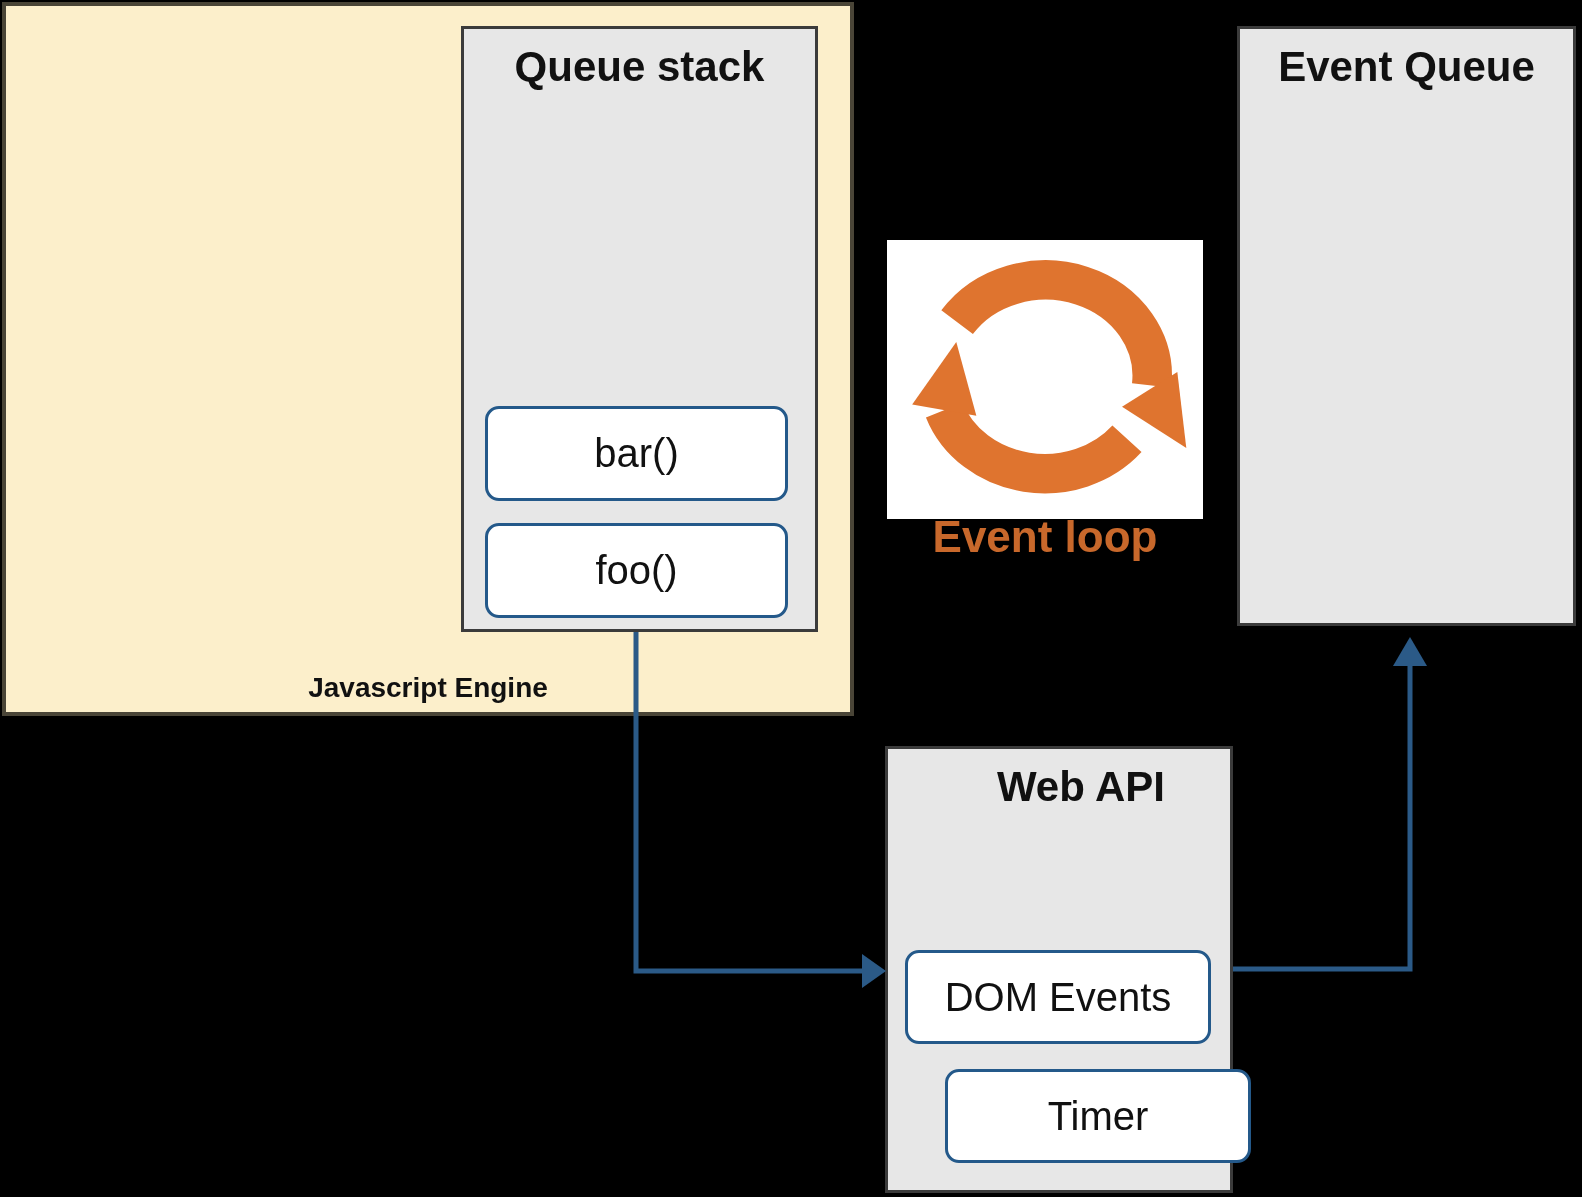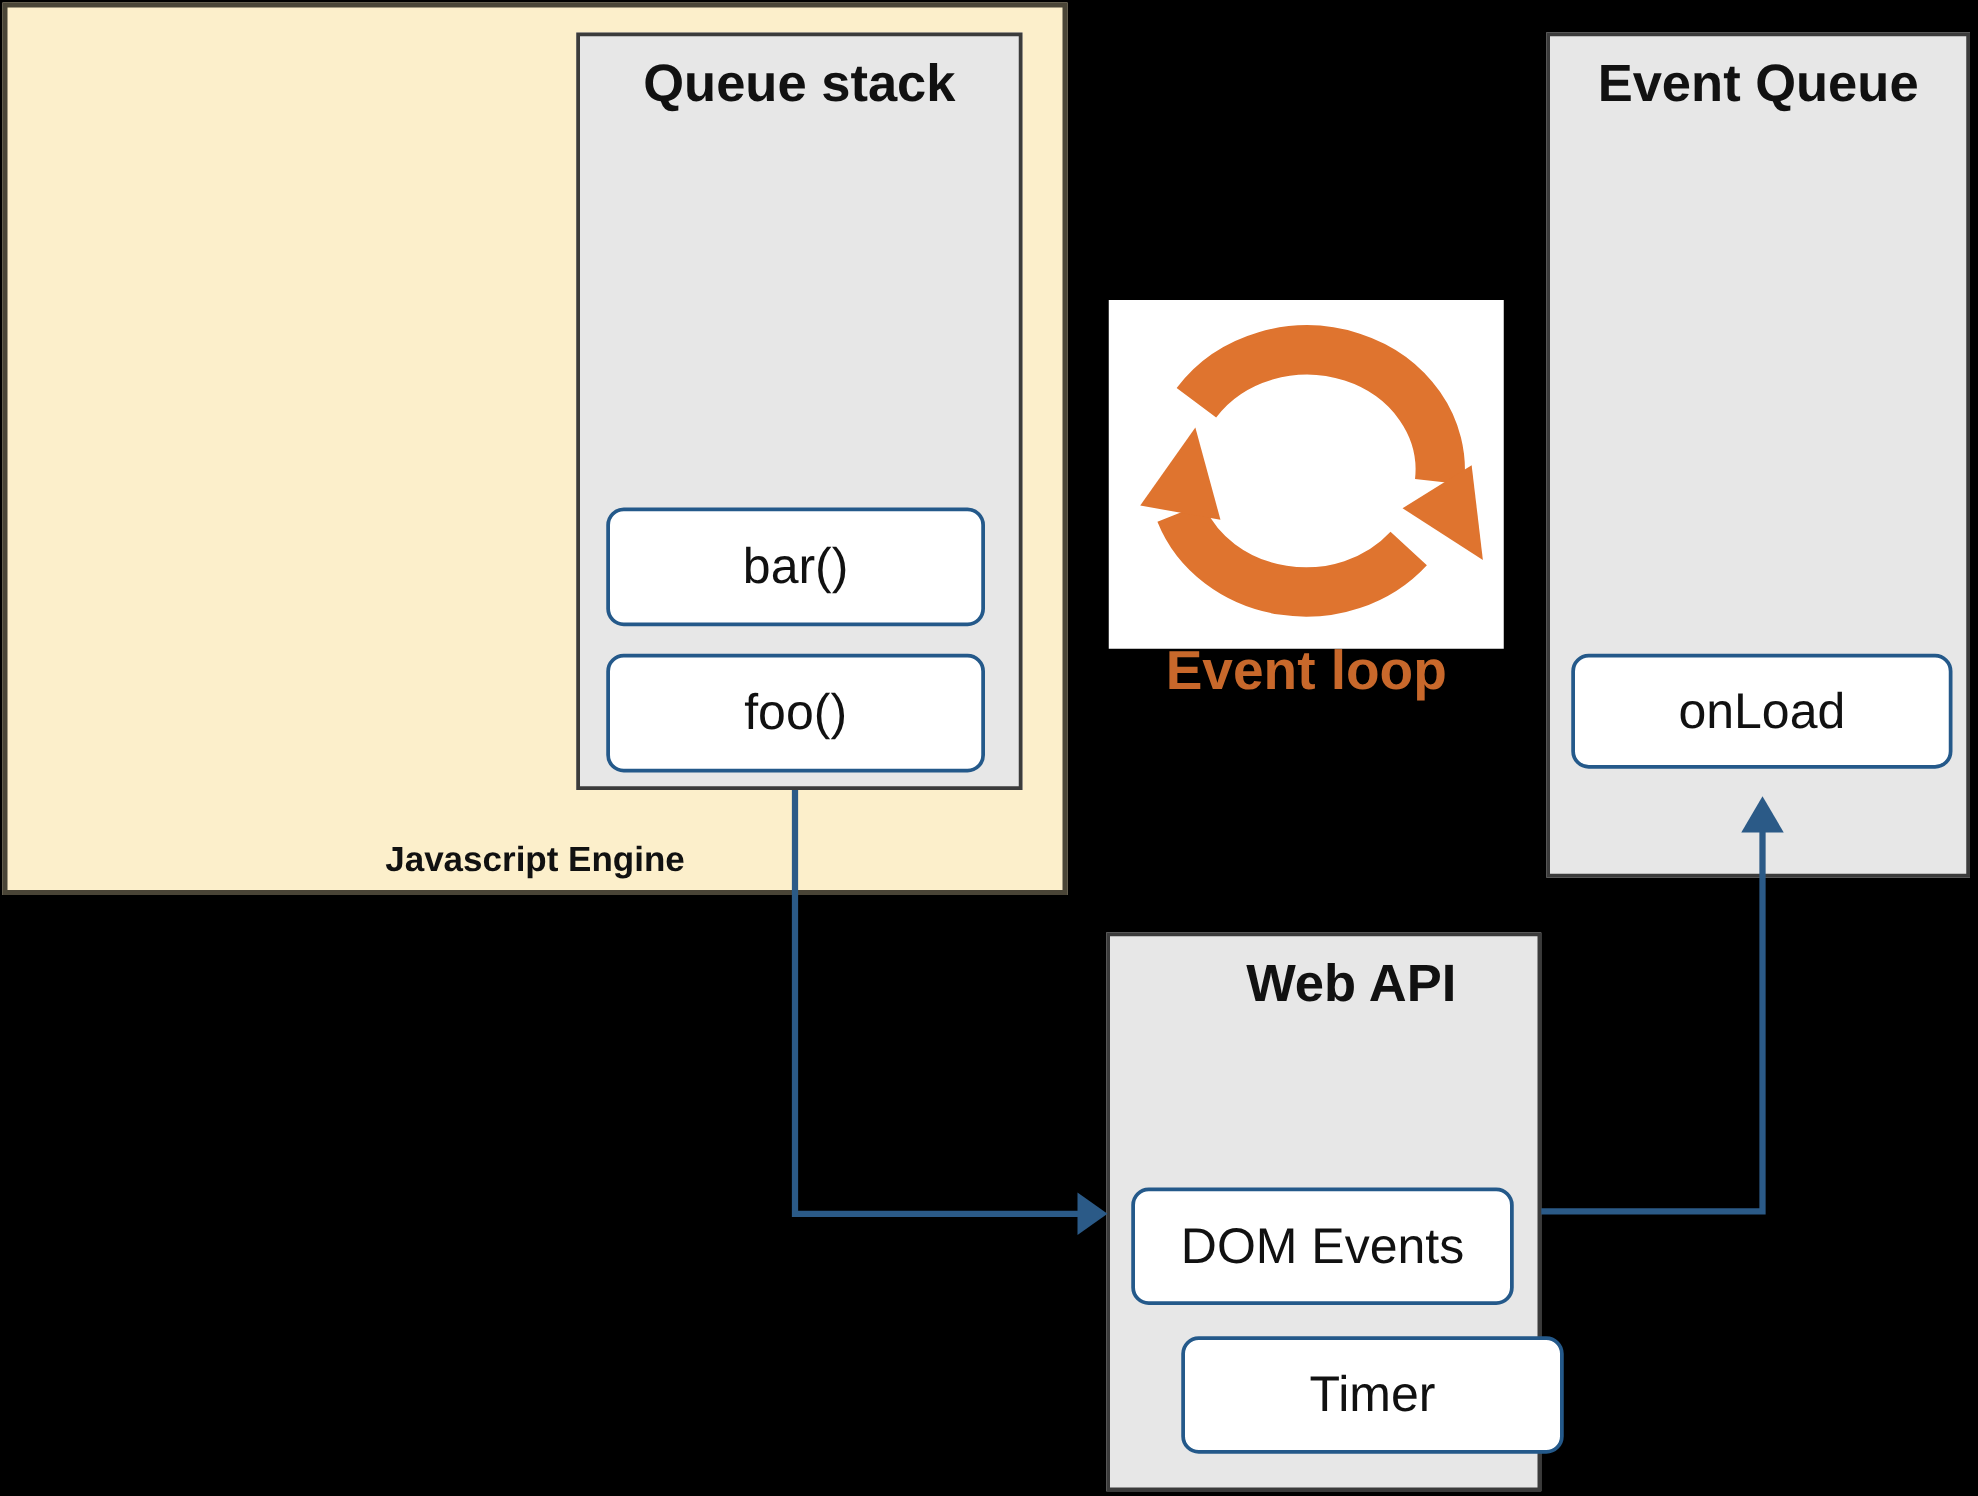--- a/index.html
+++ b/index.html
@@ -36,21 +36,21 @@
     position:absolute;border-radius:50%;background:#fff;border:3px solid #3E6FA3;
   }
 
   
   .chip{
     position:absolute;background:#fff;border:3px solid #24598A;border-radius:14px;
     display:flex;align-items:center;justify-content:center;
     font-size:40px;color:#111;white-space:nowrap;
   }
 
-  .event-queue{left:1237px;top:26px;width:339px;height:676px;}
+  .event-queue{left:1237px;top:26px;width:339px;height:600px;}
   .web-api{left:885px;top:746px;width:348px;height:447px;padding-left:44px;}
 
   .loop-icon-box{left:887px;top:240px;width:316px;height:279px;background:#fff;}
   .loop-label{
     left:887px;top:512px;width:316px;text-align:center;
     font-size:44px;font-weight:700;color:#C8682B;white-space:nowrap;
   }
 
   .arrow-layer{left:0;top:0;width:1582px;height:1197px;pointer-events:none;}
 </style>
@@ -76,21 +76,20 @@
       <path d="M 71 82 A 108 97 0 0 1 268 146" fill="none" stroke-width="40" stroke="#DF742F"></path>
       <path d="M 243 200 A 108 97 0 0 1 58 171" fill="none" stroke-width="40" stroke="#DF742F"></path>
       <polygon points="0,-33 70,0 0,33" transform="translate(266,150) rotate(58)" fill="#DF742F"></polygon>
       <polygon points="0,-33 70,0 0,33" transform="translate(58,171) rotate(-80)" fill="#DF742F"></polygon>
     </svg>
   </div>
   <div class="abs loop-label">Event loop</div>
 
   <div class="abs panel event-queue">
     <span class="panel-title">Event Queue</span>
-    <div class="chip" style="left:17px;top:494px;width:299px;height:86px;">onLoad</div>
   </div>
 
   <div class="abs panel web-api">
     <span class="panel-title">Web API</span>
     <div class="chip" style="left:17px;top:201px;width:300px;height:88px;">DOM Events</div>
     <div class="chip" style="left:17px;top:320px;width:300px;height:88px;margin-left:40px;">Timer</div>
   </div>
 
   <svg class="abs arrow-layer" width="1582" height="1197" viewBox="0 0 1582 1197">
     <polyline points="636,632 636,971 864,971" fill="none" stroke-width="5" stroke="#2B5A87"></polyline>

